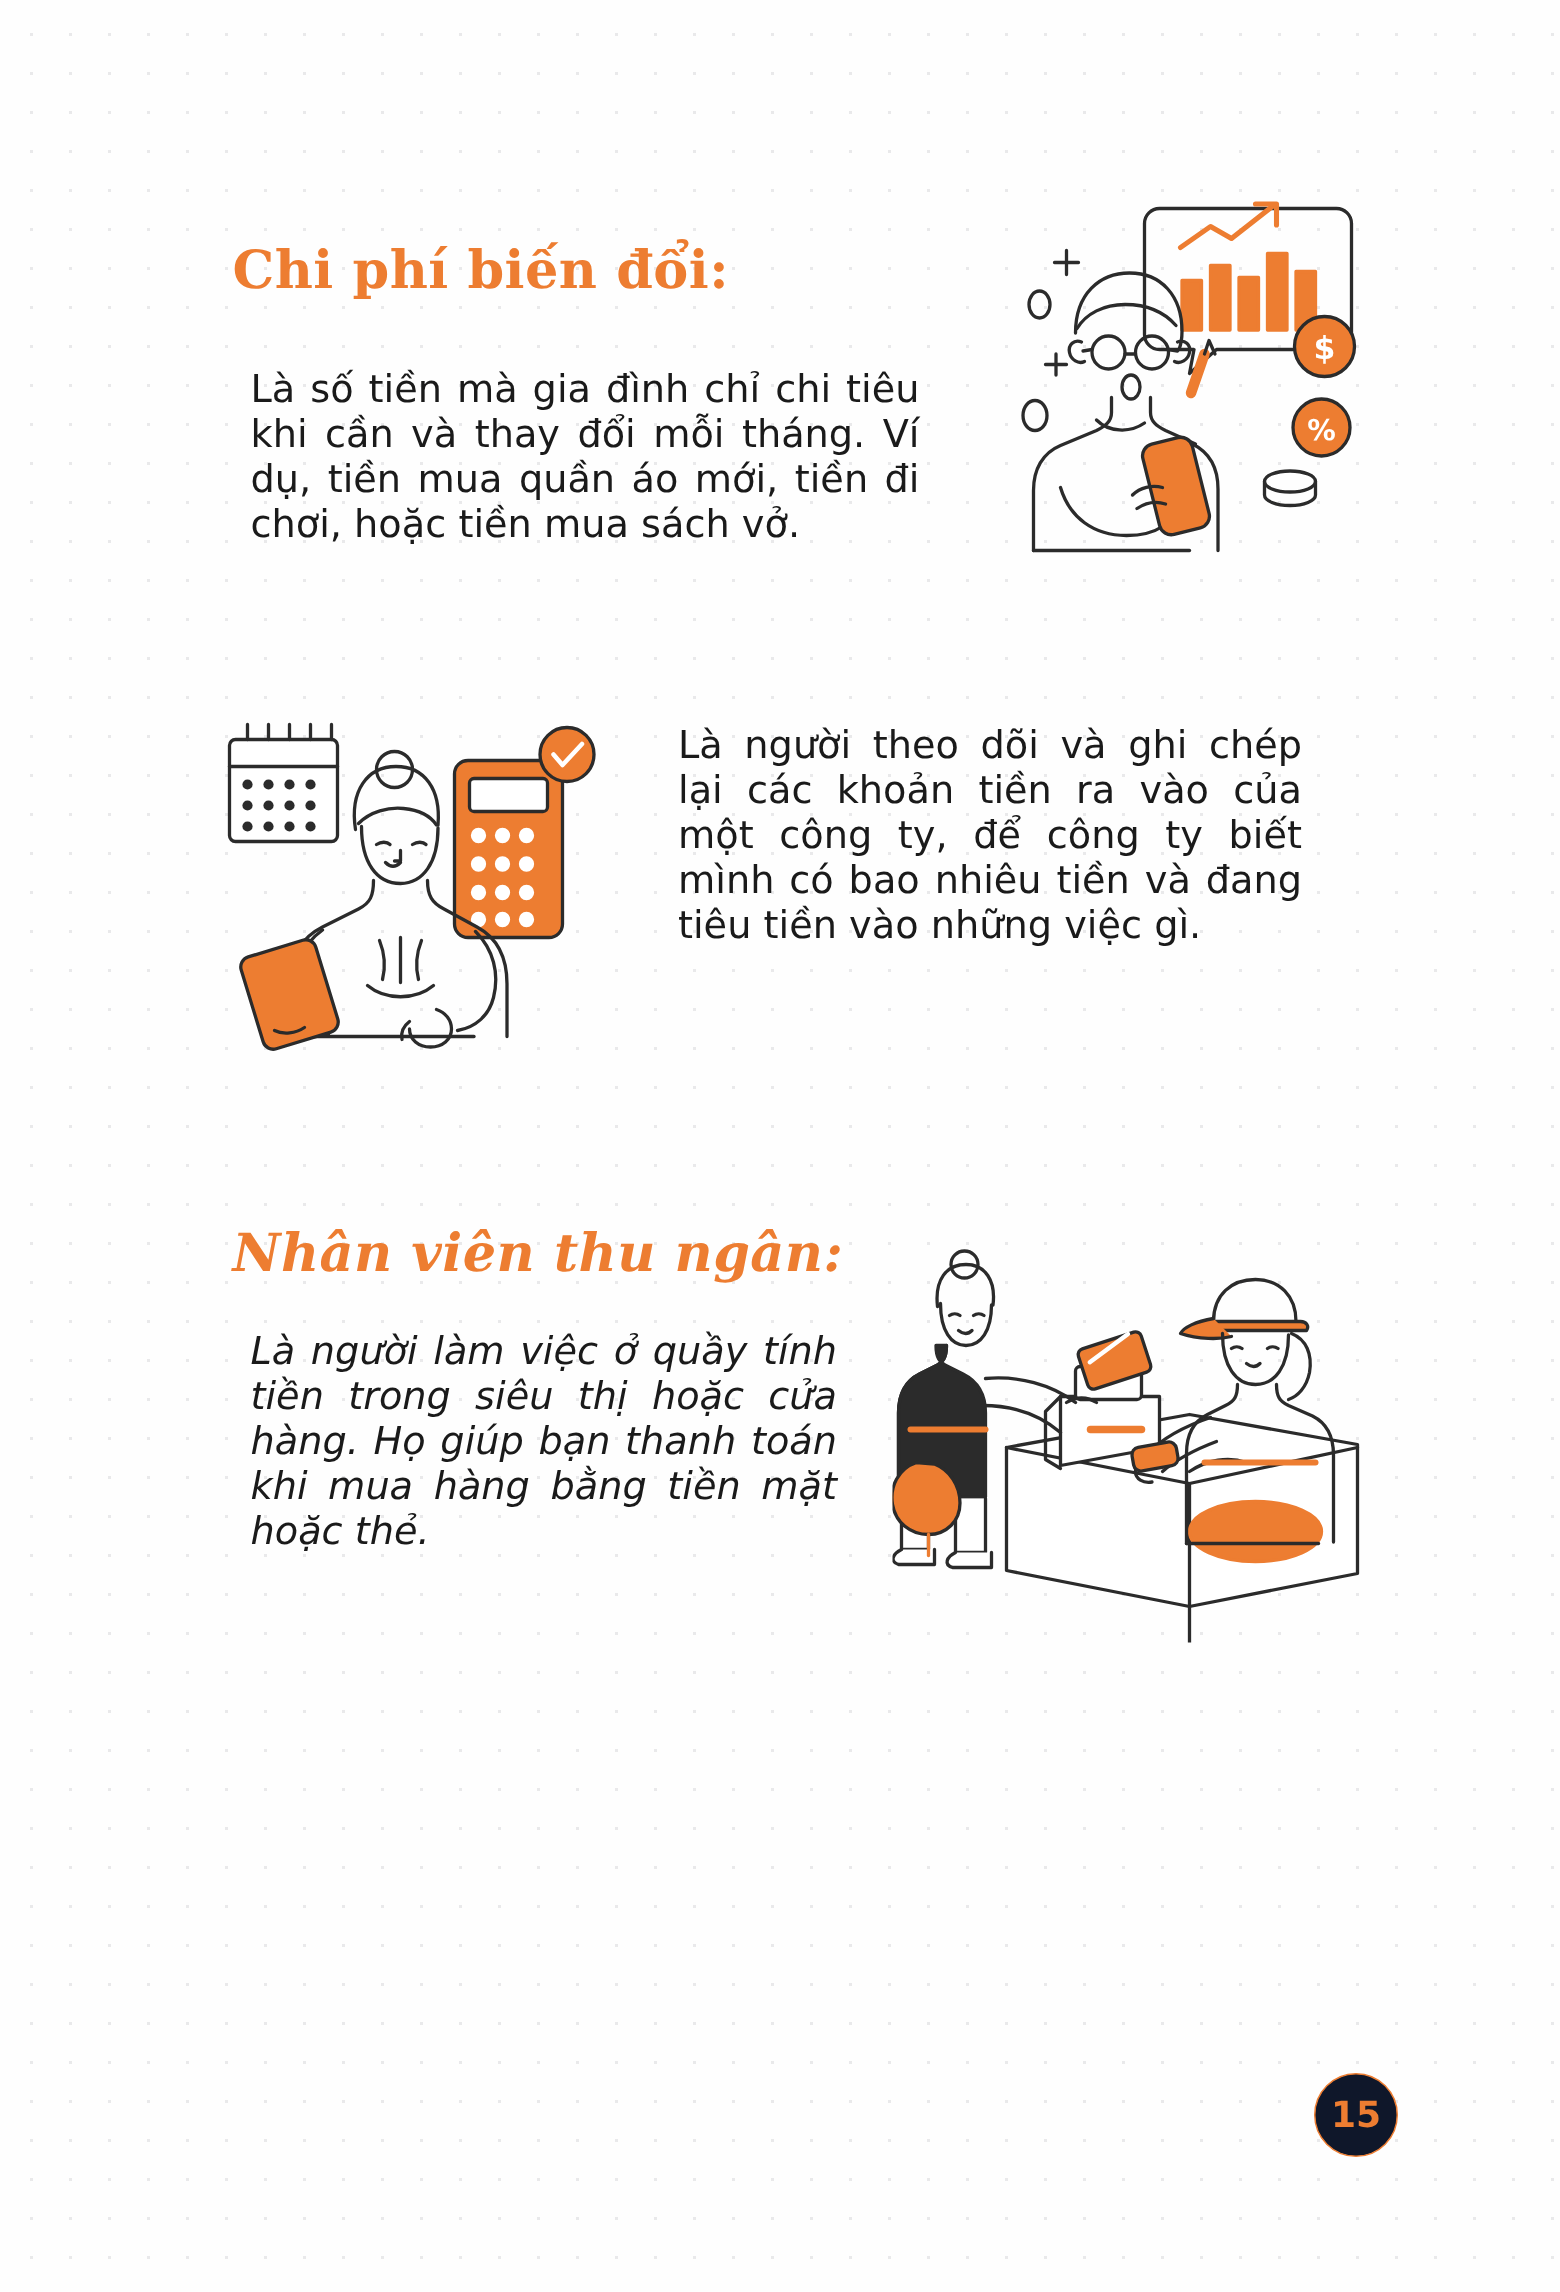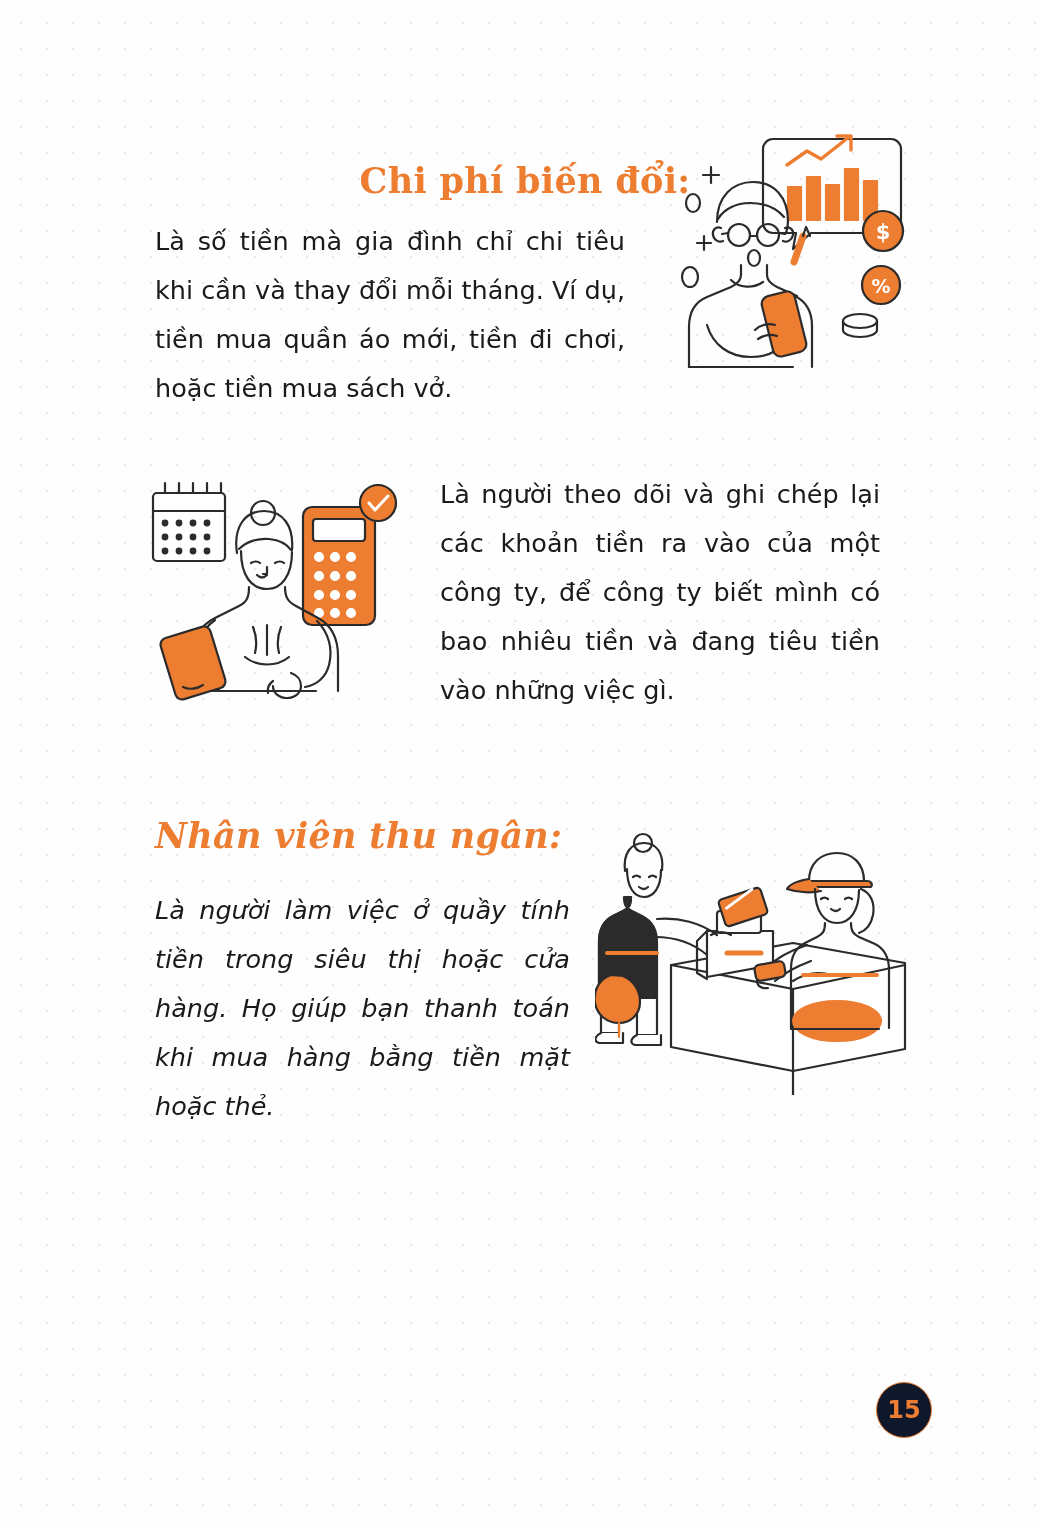--- a/index.html
+++ b/index.html
@@ -37,32 +37,32 @@
     margin: 0;
     font-family: "DejaVu Serif", serif;
     font-weight: bold;
     color: #ED7D31;
     font-size: 35px;
     letter-spacing: 0.3px;
     white-space: nowrap;
   }
 
   p.body-text {
-    margin: 0;
+    margin: 12px;
     font-family: "DejaVu Sans", sans-serif;
     font-size: 25.5px;
-    line-height: 49px;
+    line-height: 30px;
     color: #1a1a1a;
     text-align: justify;
     text-justify: inter-word;
   }
 
   
   #sec-variable-cost { left: 155px; top: 160px; width: 740px; }
-  #sec-variable-cost .heading { margin-bottom: 16px; text-align: center; }
+  #sec-variable-cost .heading { margin-bottom: 44px; }
   #sec-variable-cost .text-col { width: 470px; }
 
   .illus { position: absolute; }
 
   
   #sec-accountant { left: 155px; top: 470px; width: 740px; }
   #sec-accountant .heading { margin-bottom: 34px; }
   #sec-accountant .row { position: relative; height: 260px; }
   #sec-accountant .text-col {
     position: absolute; left: 285px; top: 0; width: 440px;

